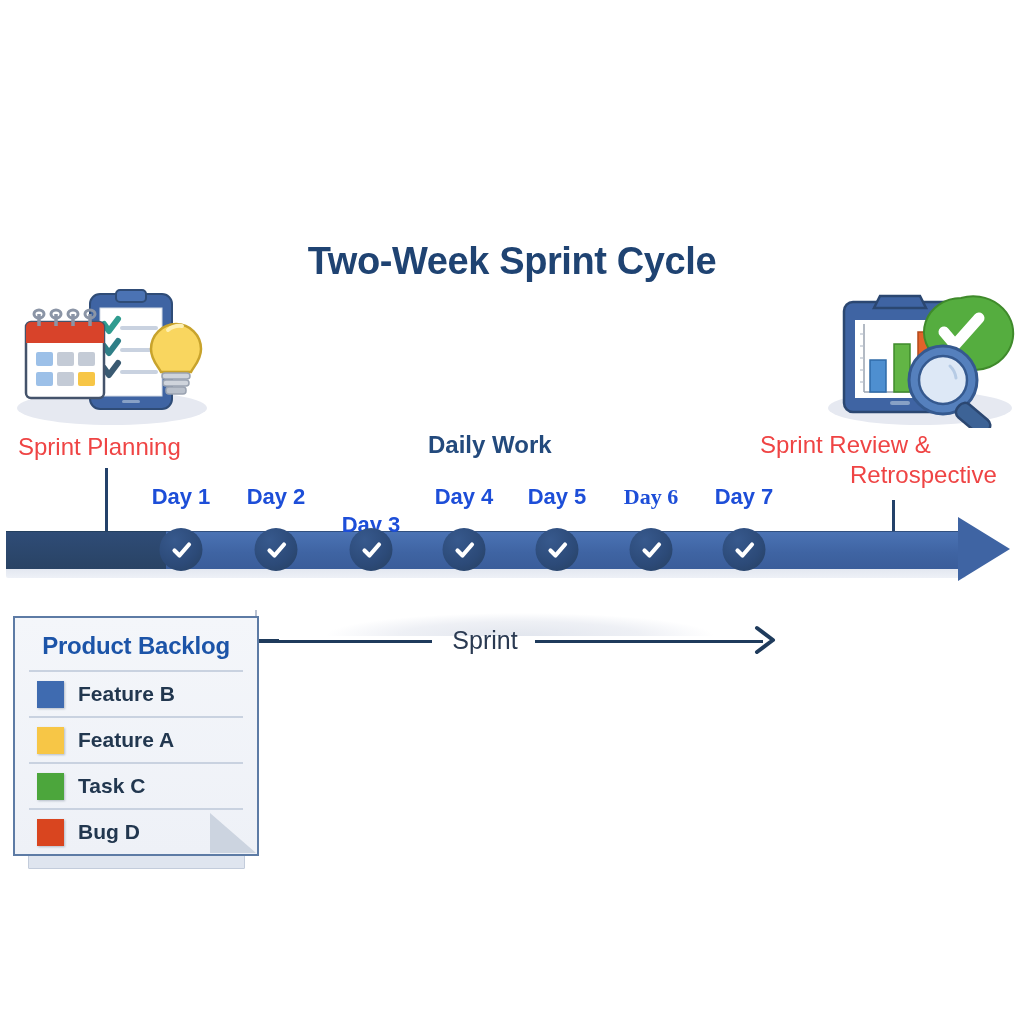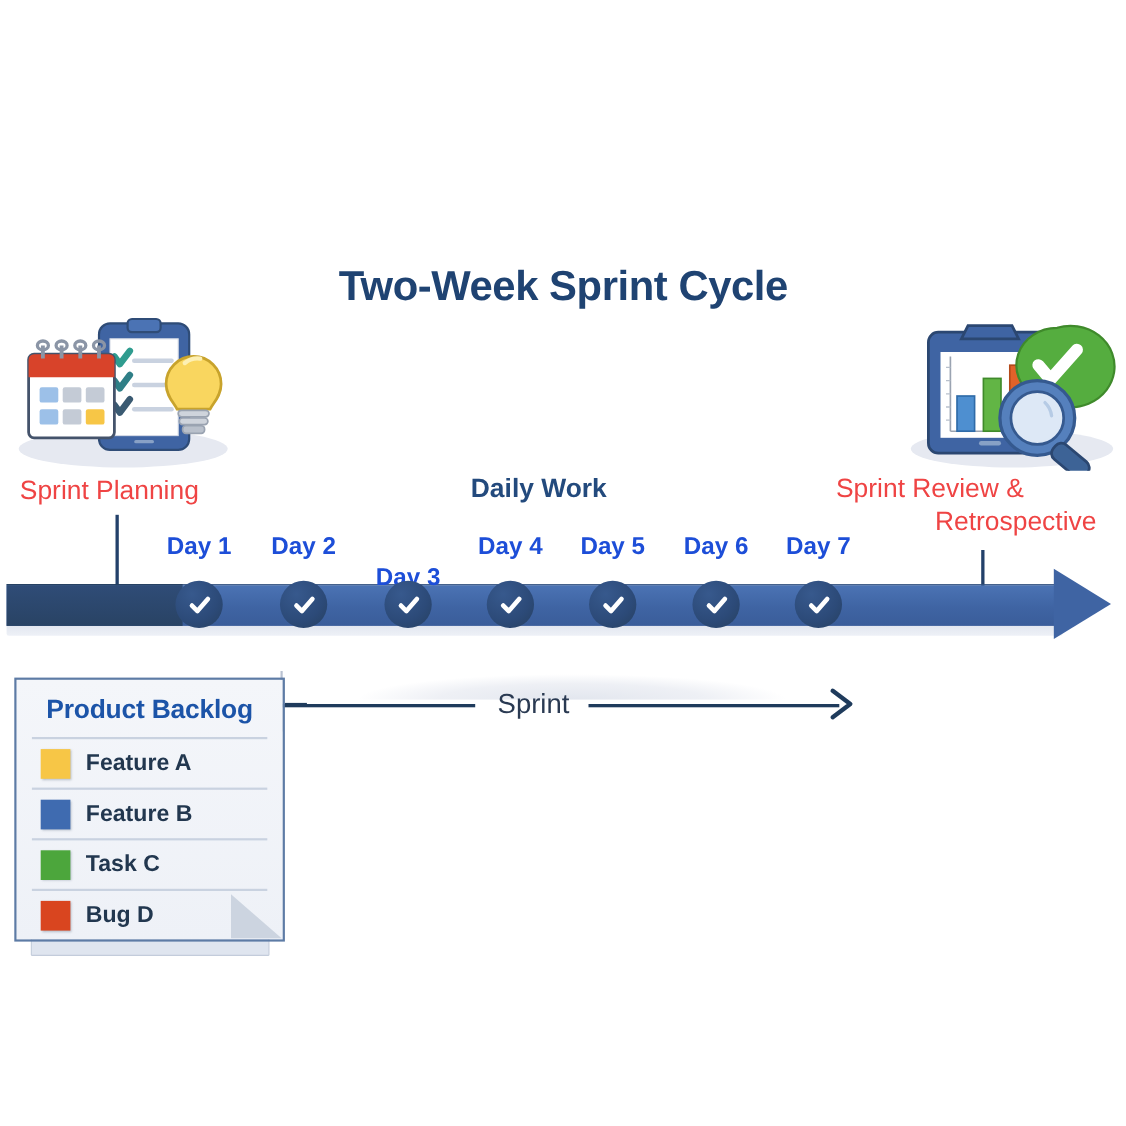--- a/index.html
+++ b/index.html
@@ -235,21 +235,21 @@
   <div id="timeline-bar"></div>
   <div id="timeline-bar-start"></div>
   <div id="timeline-arrow"></div>
 
   <div id="day-labels">
       <div class="day-label" style="left: 181px;">Day 1</div>
       <div class="day-label" style="left: 276px;">Day 2</div>
       <div class="day-label" style="left: 371px; margin-top: 28px;">Day 3</div>
       <div class="day-label" style="left: 464px;">Day 4</div>
       <div class="day-label" style="left: 557px;">Day 5</div>
-      <div class="day-label" style="left: 651px;">Day 6</div>
+      <div class="day-label" style="left: 651px; font-family: Liberation Serif, serif;">Day 6</div>
       <div class="day-label" style="left: 744px;">Day 7</div>
     </div>
   <div id="day-markers">
       <div class="day-marker" style="left: 181px;">
         <svg width="24" height="24" viewBox="0 0 24 24">
           <path d="M5 12.5 L10 17.5 L19.5 6.5" fill="none" stroke="#ffffff" stroke-width="4.2" stroke-linecap="round" stroke-linejoin="round"></path>
         </svg>
       </div>
       <div class="day-marker" style="left: 276px;">
         <svg width="24" height="24" viewBox="0 0 24 24">
@@ -295,26 +295,26 @@
       </svg>
     </div>
   </div>
 
   <div id="backlog-stem"></div>
   <div id="backlog-shadow"></div>
   <div id="backlog-card">
     <div id="backlog-title">Product Backlog</div>
     <ul class="backlog-list" id="backlog-list">
         <li class="backlog-item">
+          <span class="swatch" style="background: rgb(63, 107, 176);"></span>
+          <span class="item-text">Feature B</span>
+        </li>
+        <li class="backlog-item">
           <span class="swatch" style="background: rgb(247, 198, 70);"></span>
           <span class="item-text">Feature A</span>
-        </li>
-        <li class="backlog-item">
-          <span class="swatch" style="background: rgb(63, 107, 176);"></span>
-          <span class="item-text">Feature B</span>
         </li>
         <li class="backlog-item">
           <span class="swatch" style="background: rgb(76, 166, 60);"></span>
           <span class="item-text">Task C</span>
         </li>
         <li class="backlog-item">
           <span class="swatch" style="background: rgb(217, 69, 31);"></span>
           <span class="item-text">Bug D</span>
         </li>
       </ul>

